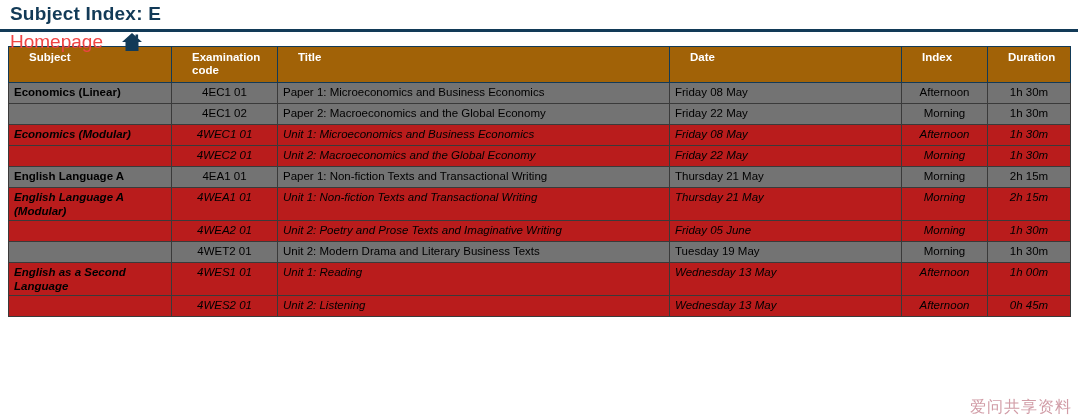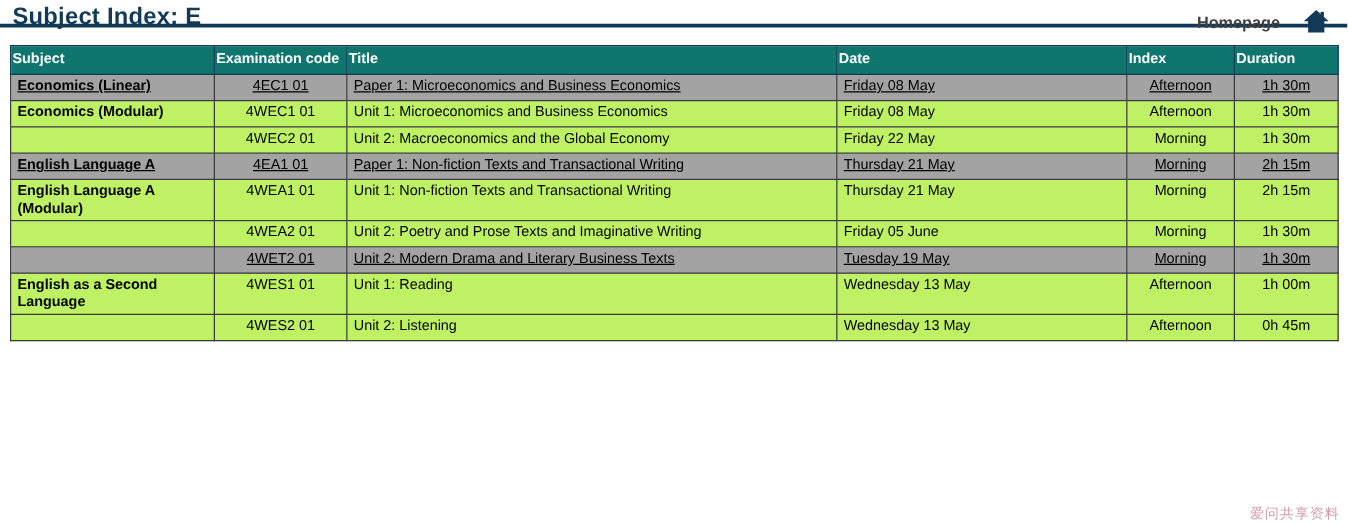--- a/index.html
+++ b/index.html
@@ -16,46 +16,47 @@
   }
   .page {
     position: relative;
     width: 1078px;
     height: 420px;
     box-sizing: border-box;
   }
   
   .header {
     position: relative;
-    height: 22px;
+    height: 32px;
     border-bottom: 3px solid #123a57;
     display: flex;
     align-items: flex-start;
     justify-content: space-between;
     padding: 2px 14px 0 10px;
     box-sizing: border-box;
+    flex-direction: column;
   }
   .page-title {
     font-size: 19px;
     font-weight: bold;
     color: #123a57;
     letter-spacing: 0.2px;
     line-height: 24px;
     margin: 0;
   }
   .header-right {
     display: flex;
     align-items: center;
     gap: 18px;
     padding-top: 5px;
   }
   .homepage-link {
-    font-size: 13px;
-    font-weight: bold;
-    color: #404040;
+    font-size: 19px;
+    font-weight: normal;
+    color: #ef4444;
     text-decoration: none;
     cursor: pointer;
   }
   .home-icon {
     display: inline-block;
     width: 22px;
     height: 20px;
     cursor: pointer;
   }
   
@@ -63,63 +64,63 @@
     padding: 14px 8px 0 8px;
     box-sizing: border-box;
   }
   table.index-table {
     border-collapse: collapse;
     width: 1062px;
     table-layout: fixed;
     font-size: 11.5px;
   }
   table.index-table th {
-    background: #0f766e;
+    background: #a16207;
     color: #ffffff;
     font-size: 11.5px;
     font-weight: bold;
     text-align: left;
     vertical-align: top;
-    padding: 4px 5px 5px 1px;
+    padding: 4px 5px 5px 20px;
     border: 1px solid #123a57;
     line-height: 13px;
   }
   table.index-table td {
     border: 1px solid #3a3a3a;
     padding: 2px 5px;
     vertical-align: top;
     line-height: 14px;
     height: 16px;
   }
   td.subject {
     font-weight: bold;
   }
   td.center {
     text-align: center;
   }
   tr.shaded td {
-    background: #a3a3a3;
-    text-decoration: underline;
+    background: #737373;
   }
   tr.plain td {
-    background: #bef264;
+    background: #b91c1c;
+    font-style: italic;
   }
   
   col.c-subject { width: 163px; }
   col.c-code    { width: 106px; }
   col.c-title   { width: 392px; }
   col.c-date    { width: 232px; }
   col.c-time    { width: 86px; }
   col.c-dur     { width: 83px; }
   
   .watermark {
     position: absolute;
     right: 6px;
     bottom: 2px;
-    font-size: 11px;
+    font-size: 16px;
     color: #c98b97;
     opacity: 0.85;
     letter-spacing: 1px;
     pointer-events: none;
   }
 </style>
 </head>
 <body>
 
 <div class="page">
@@ -159,20 +160,28 @@
       </thead>
       <tbody id="table-body">
           <tr class="shaded">
             <td class="subject">Economics (Linear)</td>
             <td class="center">4EC1 01</td>
             <td>Paper 1: Microeconomics and Business Economics</td>
             <td>Friday 08 May</td>
             <td class="center">Afternoon</td>
             <td class="center">1h 30m</td>
           </tr>
+          <tr class="shaded">
+            <td class="subject"></td>
+            <td class="center">4EC1 02</td>
+            <td>Paper 2: Macroeconomics and the Global Economy</td>
+            <td>Friday 22 May</td>
+            <td class="center">Morning</td>
+            <td class="center">1h 30m</td>
+          </tr>
           <tr class="plain">
             <td class="subject">Economics (Modular)</td>
             <td class="center">4WEC1 01</td>
             <td>Unit 1: Microeconomics and Business Economics</td>
             <td>Friday 08 May</td>
             <td class="center">Afternoon</td>
             <td class="center">1h 30m</td>
           </tr>
           <tr class="plain">
             <td class="subject"></td>

